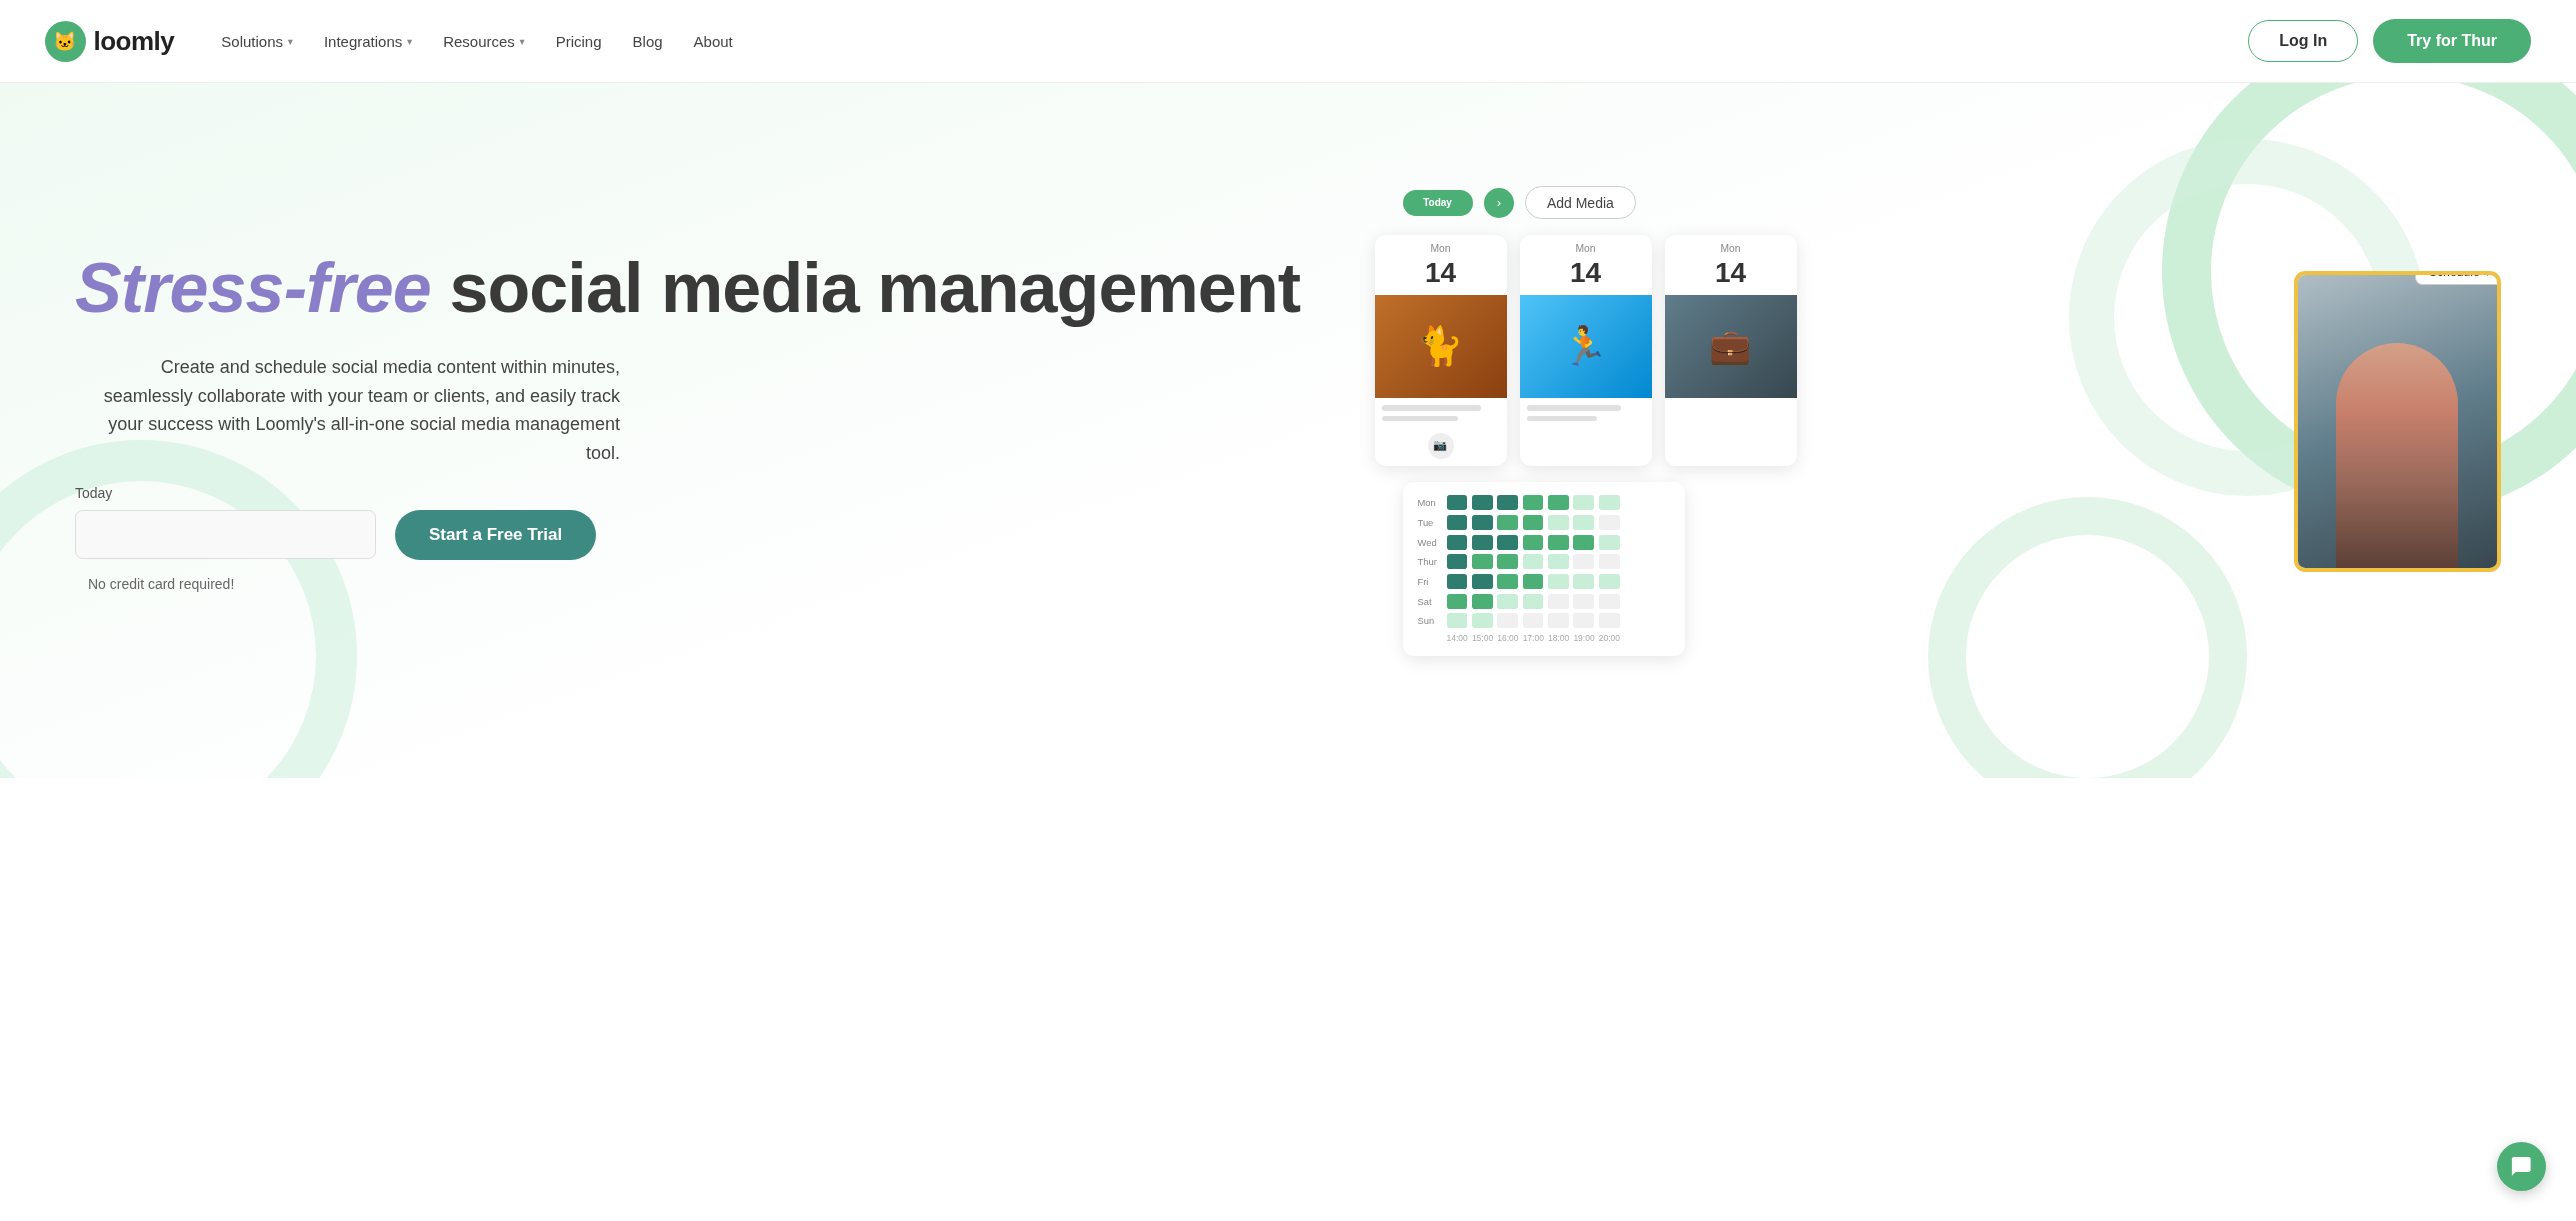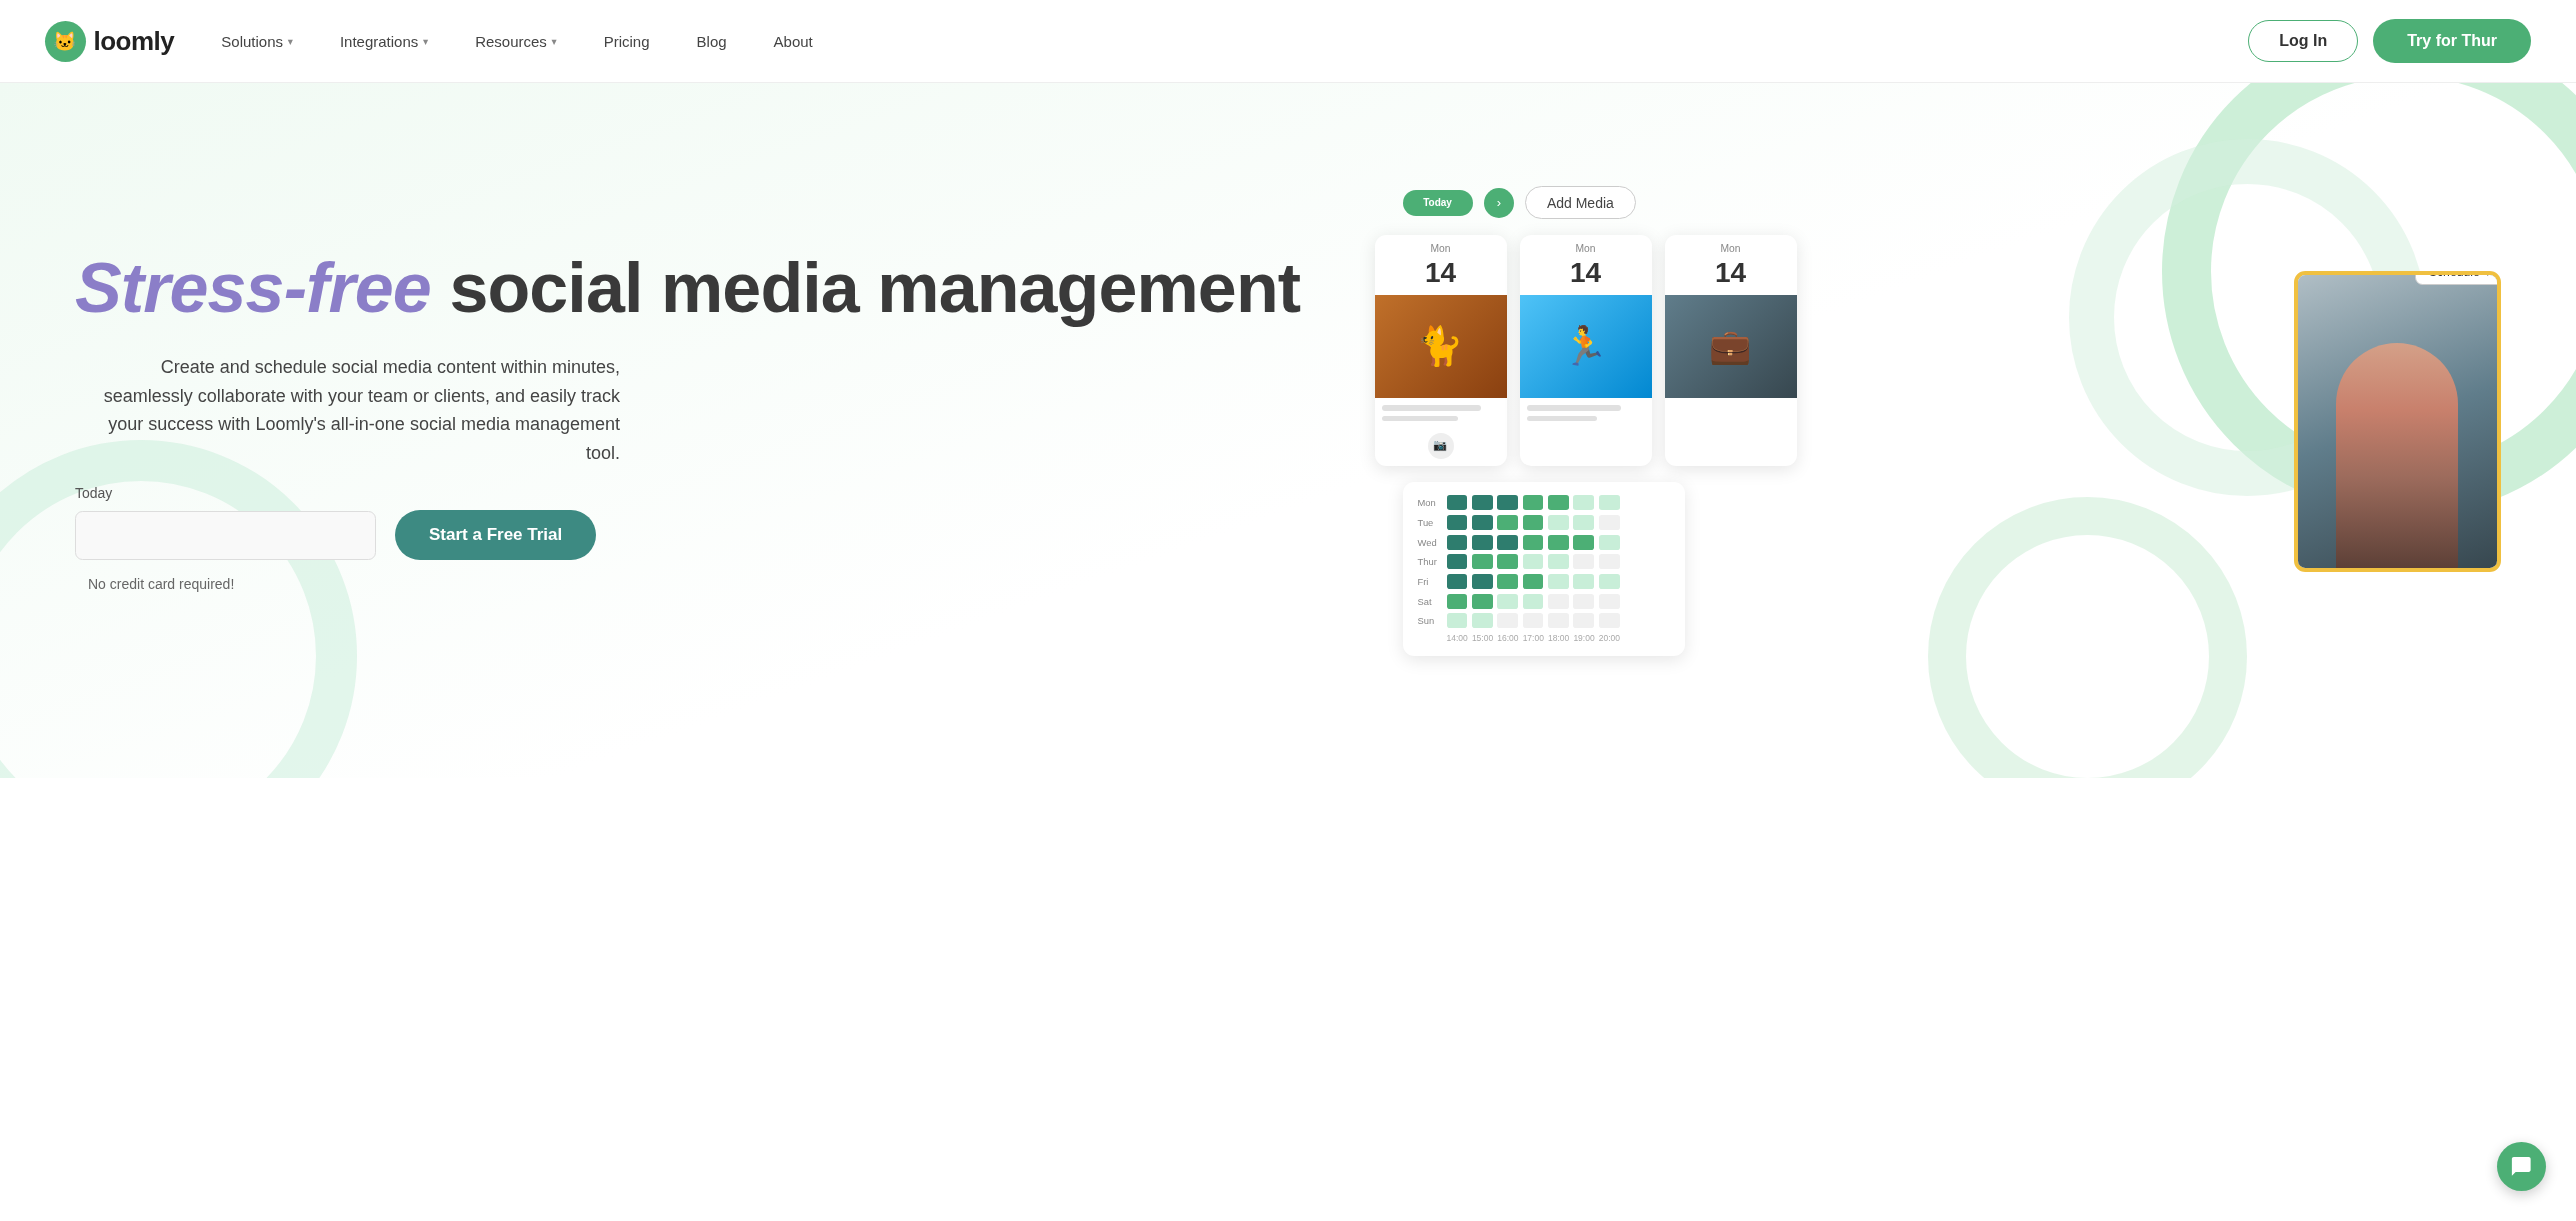--- a/index.html
+++ b/index.html
@@ -20,21 +20,21 @@
     .nav-left { display: flex; align-items: center; gap: 34px; }
     .logo { display: flex; align-items: center; gap: 7.5px; text-decoration: none; }
     .logo-icon {
       width: 41px; height: 41px;
       background: #4caf75;
       border-radius: 50%;
       display: flex; align-items: center; justify-content: center;
       font-size: 19px;
     }
     .logo-text { font-size: 26px; font-weight: 700; color: #222; letter-spacing: -0.5px; }
-    .nav-links { display: flex; align-items: flex-start; gap: 21px; }
+    .nav-links { display: flex; align-items: flex-start; gap: 5px; }
     .nav-item {
       display: flex; align-items: center; gap: 4.7px;
       padding: 7.5px 13px;
       font-size: 15px;
       color: #444;
       cursor: pointer;
       border-radius: 5.6px;
     }
     .nav-item .chevron { font-size: 10.3px; color: #888; }
     .nav-right { display: flex; align-items: center; gap: 15px; }
@@ -127,21 +127,21 @@
     }
     .hero-subtext {
       font-size: 18px;
       color: #444;
       line-height: 1.6;
       max-width: 545px;
       margin-bottom: 17px;
       text-align: right;
     }
     .email-label { font-size: 14px; color: #555; margin-bottom: 9.4px; }
-    .email-row { display: flex; align-items: flex-end; gap: 19px; margin-bottom: 15px; }
+    .email-row { display: flex; align-items: flex-start; gap: 19px; margin-bottom: 15px; }
     .email-input {
       width: 301px;
       padding: 15px 17px;
       border: 1.4px solid #ddd;
       border-radius: 7.5px;
       font-size: 15px;
       background: #f9f9f9;
       outline: none;
     }
     .btn-start-trial {

